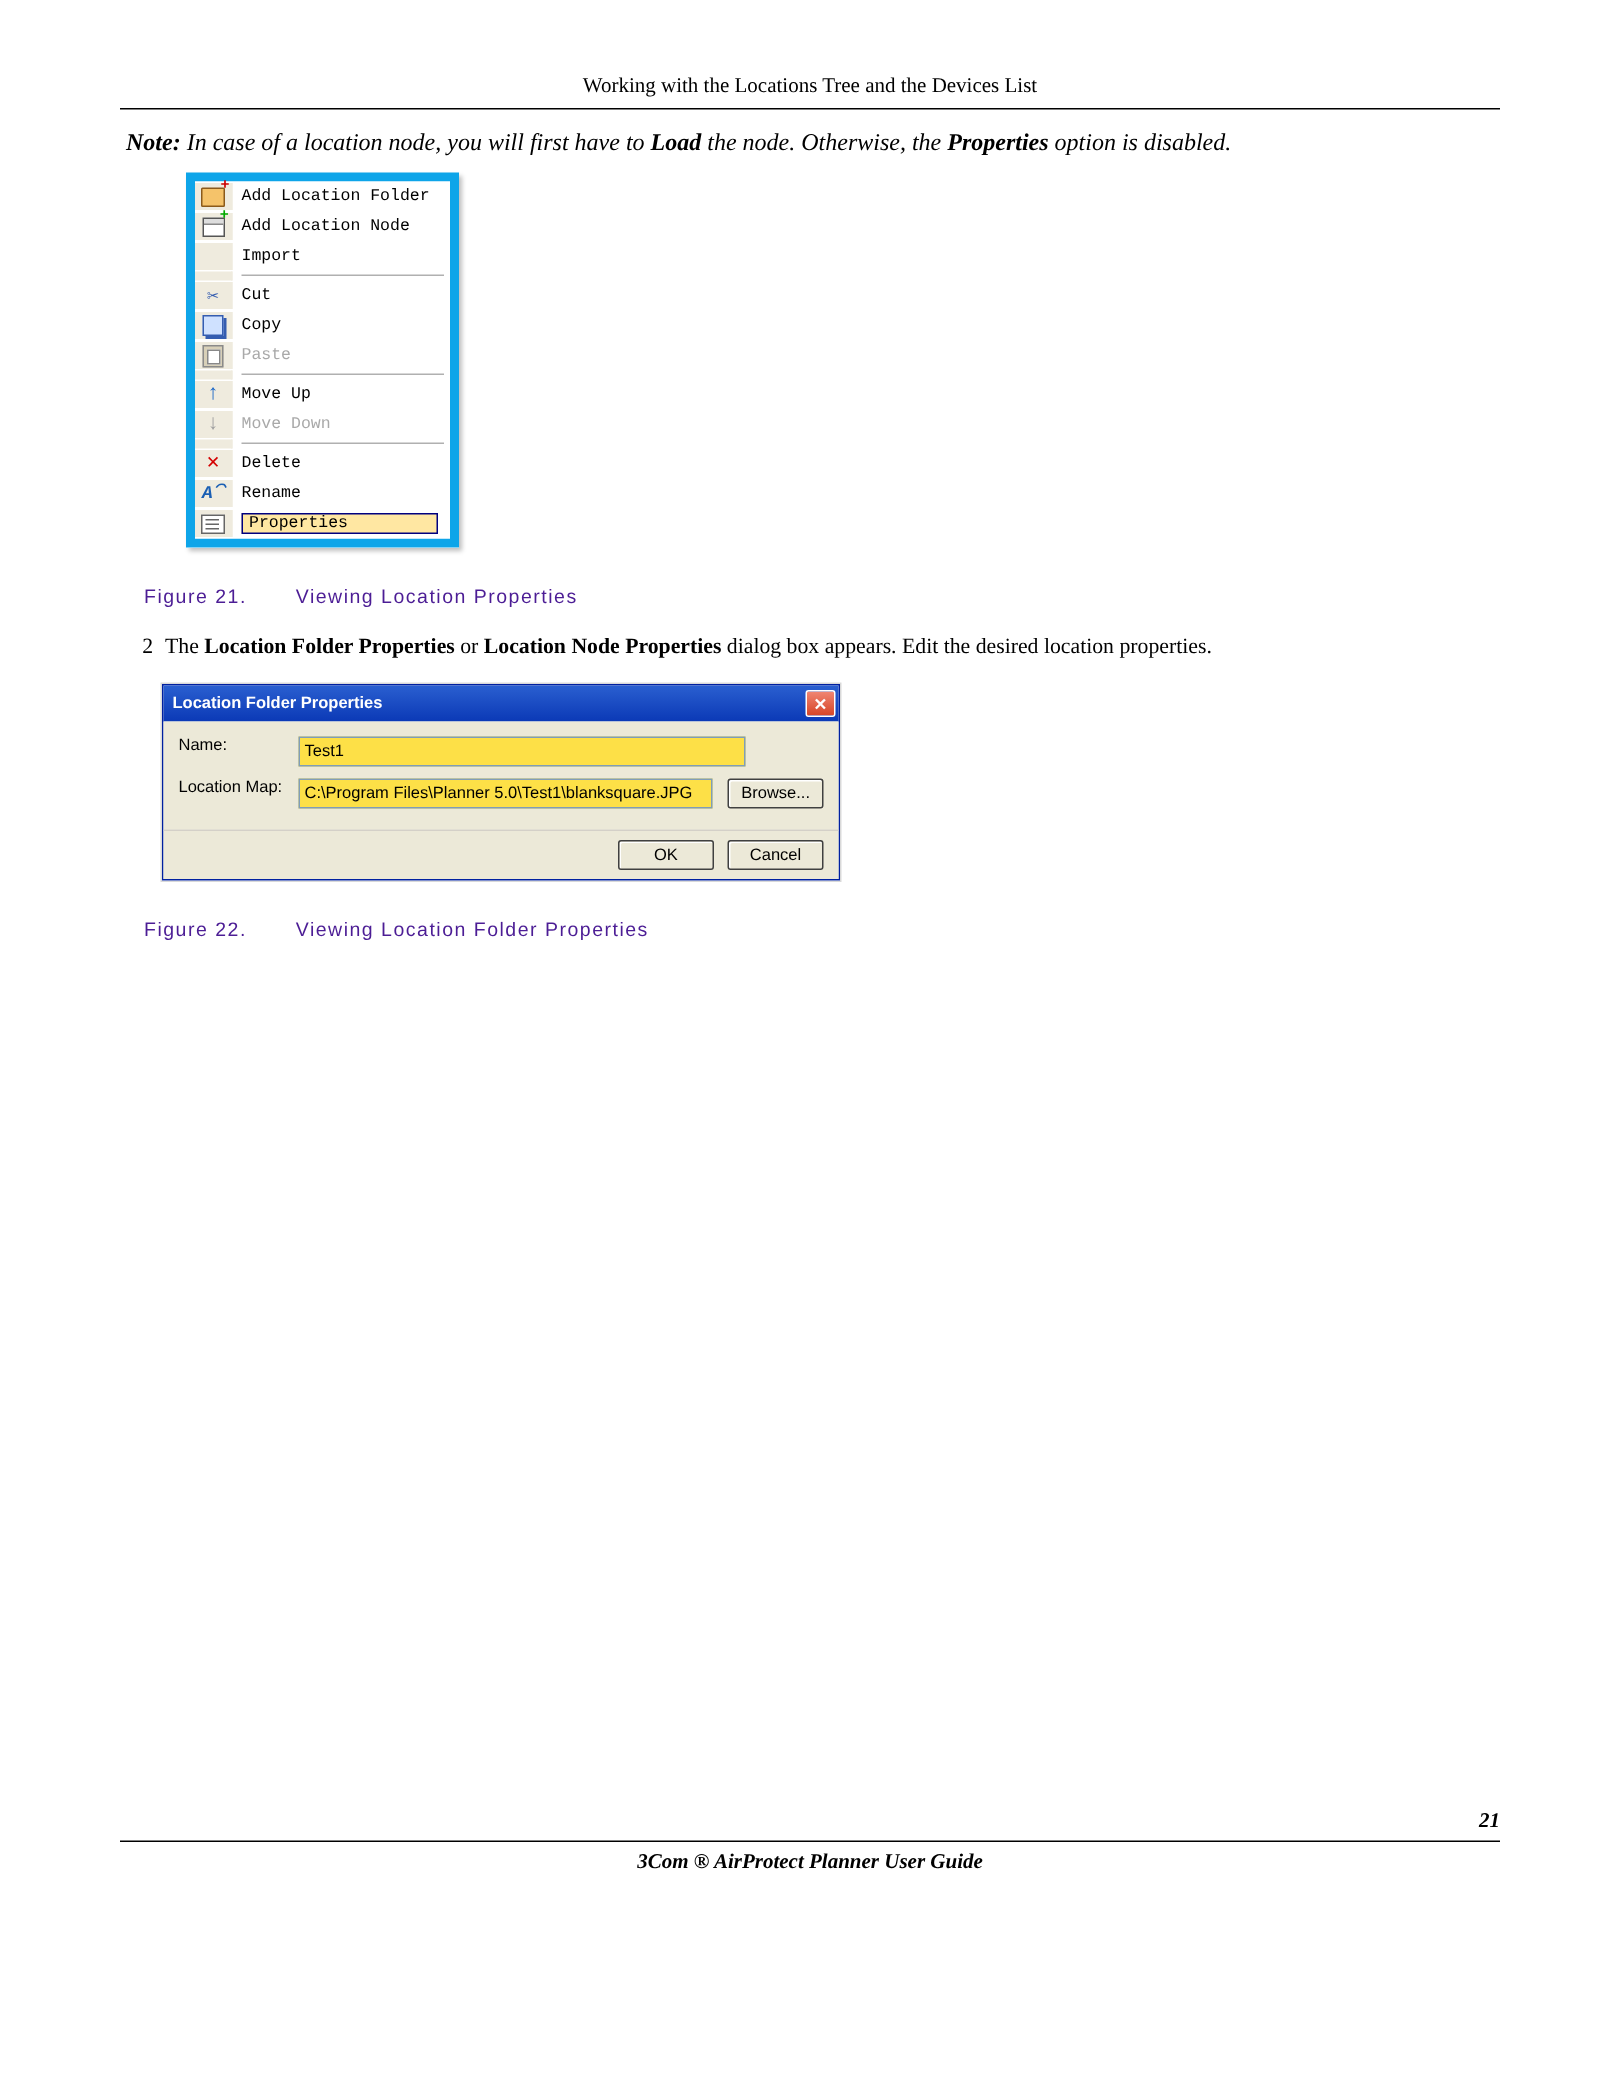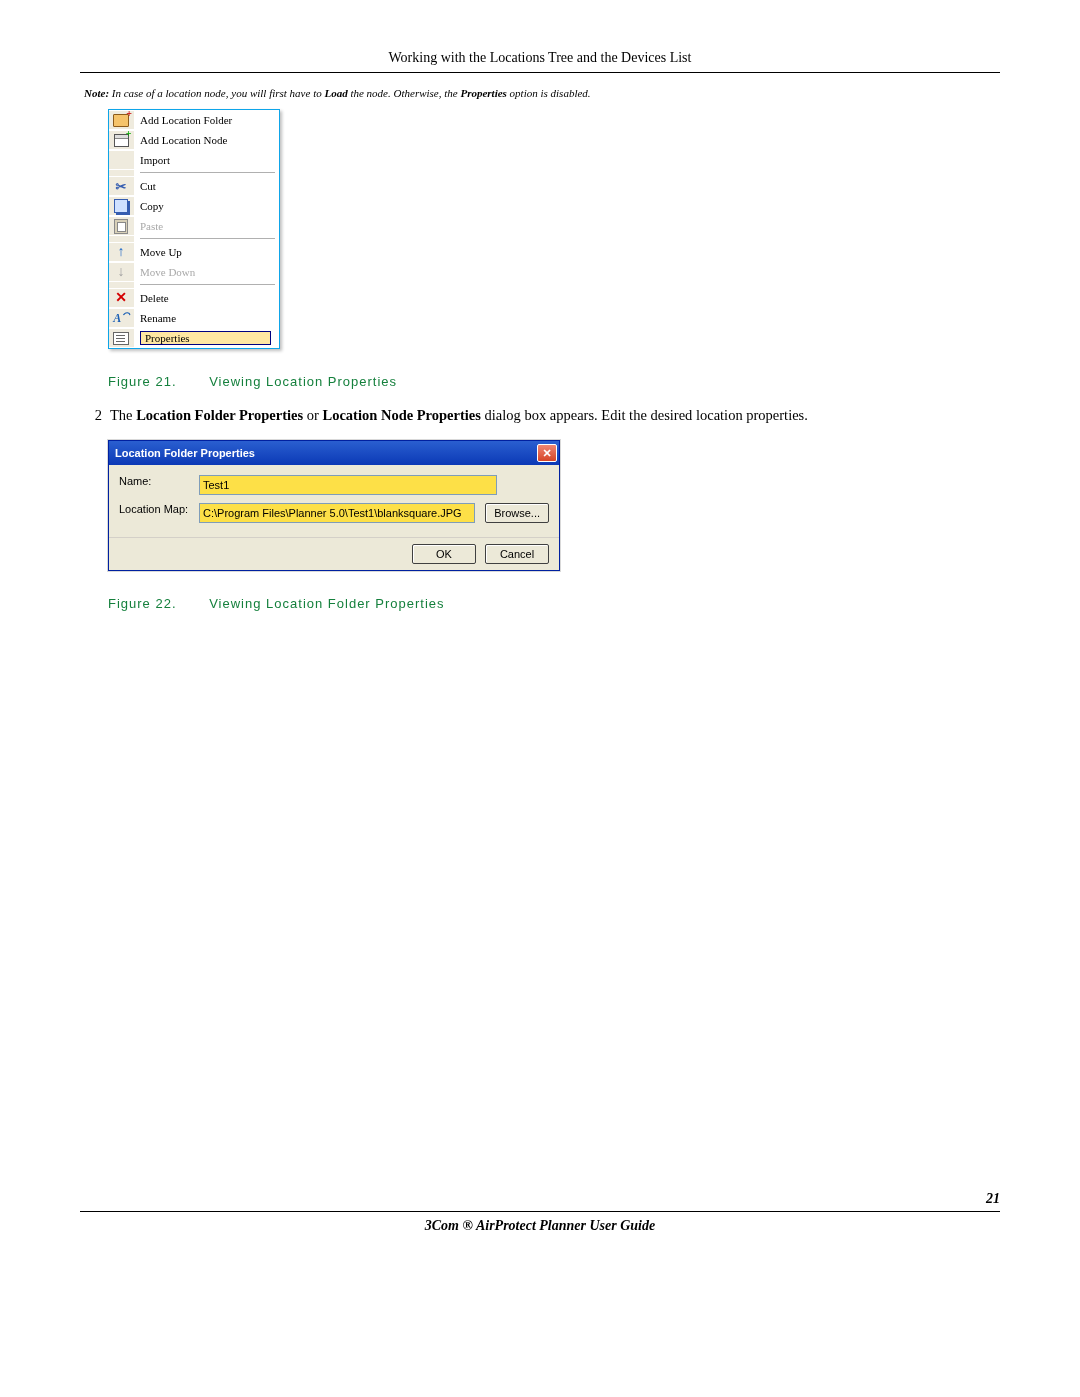--- a/index.html
+++ b/index.html
@@ -21,34 +21,34 @@
     font-weight: normal;
     font-size: 14px;
     padding-bottom: 6px;
   }
   .hr-top {
     border: none;
     border-top: 1.5px solid #000;
     margin: 0 0 14px 0;
   }
   .note-line {
-    font-size: 11px;
+    font-size: 16px;
     padding-left: 4px;
     margin-bottom: 10px;
   }
   .note-line .italic { font-style: italic; }
   .note-line .bold-italic { font-style: italic; font-weight: bold; }
 
   
   .context-menu {
-    margin-left: 28px;
+    margin-left: 44px;
     width: 170px;
-    font-family: Liberation Serif, serif;
+    font-family: Liberation Mono, monospace;
     font-size: 11px;
-    border: 1px solid #0ea5e9;
+    border: 6px solid #0ea5e9;
     box-shadow: 2px 2px 3px rgba(0,0,0,0.25);
   }
   .context-menu .cm-row {
     display: flex;
     align-items: center;
     padding: 1px 6px 1px 0;
     background: #fff;
   }
   .context-menu .cm-icon-col {
     width: 24px;
@@ -110,22 +110,22 @@
   .ic-down{color:#a0a0a0;font-size:14px;}
   .ic-del{color:#d40000;font-size:14px;font-weight:bold;}
   .ic-rename{color:#1a5fb4;font-size:12px;font-weight:bold;font-style:italic;}
   .ic-prop{width:14px;height:11px;background:#fff;border:1px solid #666;position:relative;}
   .ic-prop:after{content:"";position:absolute;left:2px;top:2px;width:9px;height:1px;background:#666;box-shadow:0 3px 0 #666,0 6px 0 #666;}
 
   .fig-caption {
     font-family: Arial, sans-serif;
     font-size: 13px;
     letter-spacing: 1px;
-    color: #15803d;
-    margin: 25px 0 18px 28px;
+    color: #4c1d95;
+    margin: 25px 0 18px 16px;
   }
   .fig-caption .fig-num { margin-right: 28px; }
 
   .step-row {
     display: flex;
     font-size: 14.5px;
     margin-bottom: 16px;
   }
   .step-row .step-num {
     width: 22px;

